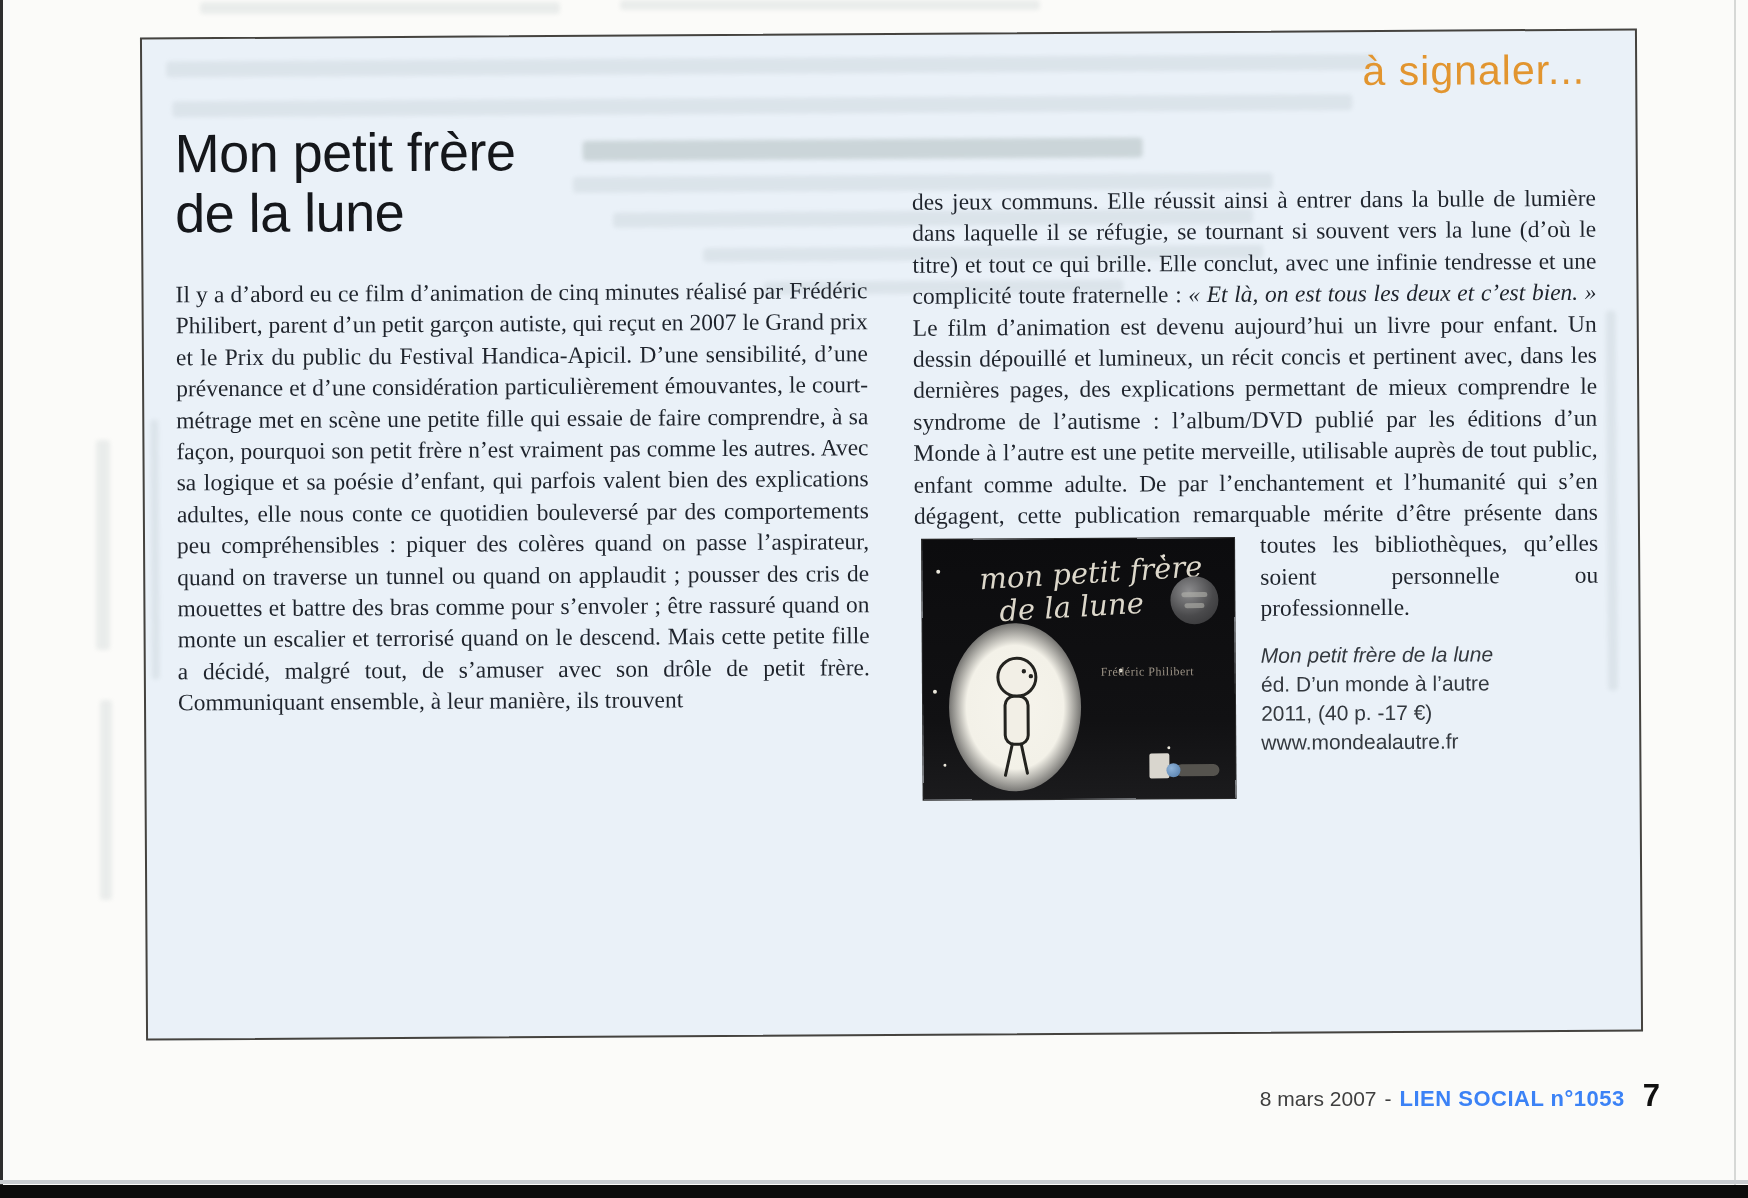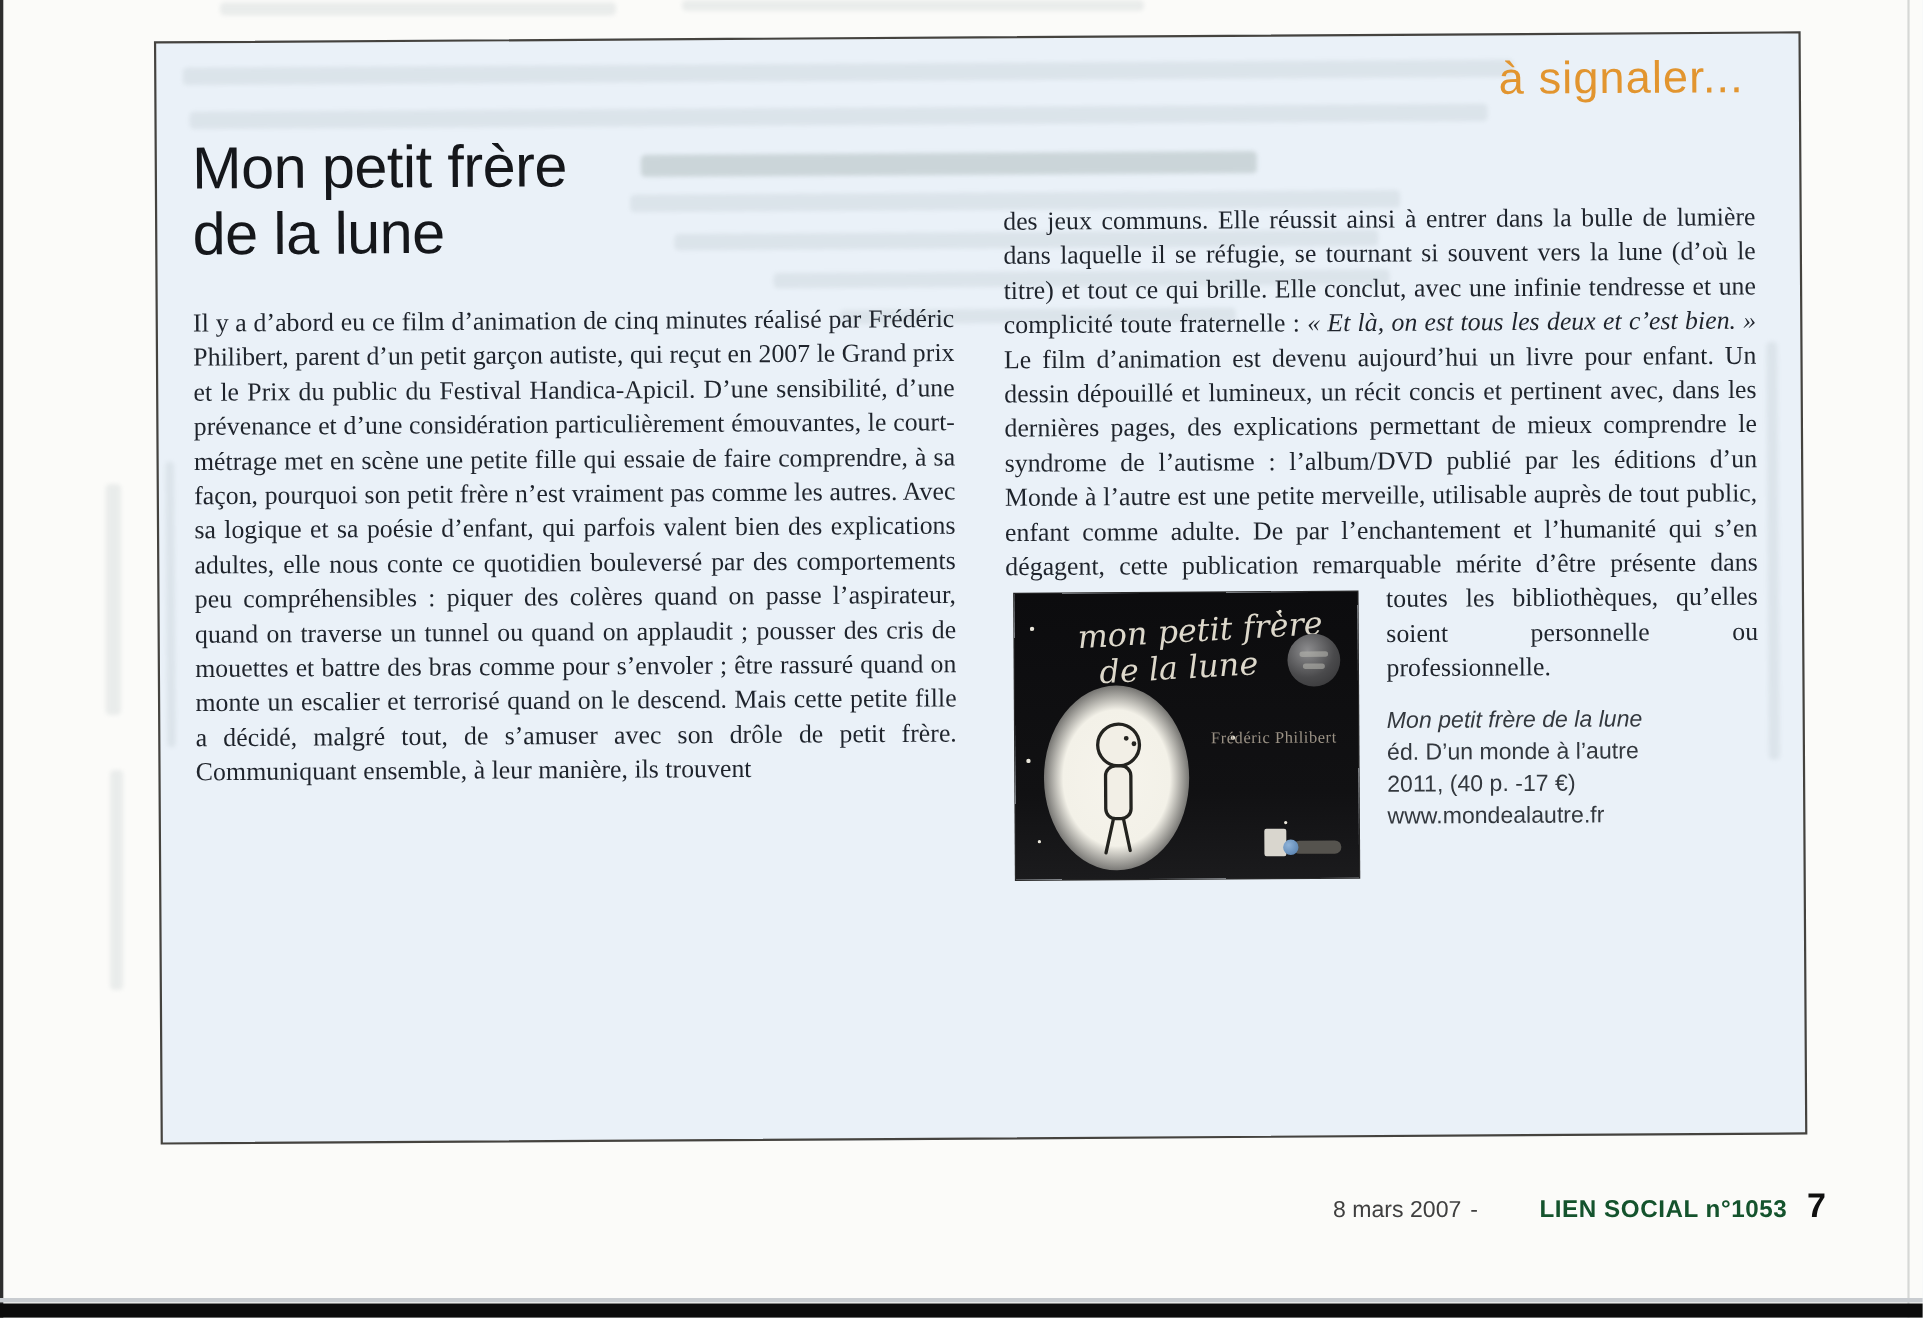--- a/index.html
+++ b/index.html
@@ -66,39 +66,39 @@
   .cover-badge i{display:block;position:absolute;left:11px;height:5px;border-radius:3px;background:#b9b9b2;opacity:.55;}
   .cover-badge i.b1{top:16px;width:26px;}
   .cover-badge i.b2{top:27px;width:20px;left:14px;}
   .cover-halo{
     position:absolute;left:26px;top:84px;width:132px;height:168px;
     background:radial-gradient(ellipse at center,#f6f4ec 0%,#f3f1e8 52%,rgba(243,241,232,0.35) 74%,rgba(243,241,232,0) 86%);
     border-radius:50%;
   }
   .cover-child{position:absolute;left:58px;top:110px;}
   .cover-author{
-    position:absolute;left:178px;top:118px;font-size:15px;color:#9b9285;letter-spacing:.5px;
+    position:absolute;left:178px;top:118px;font-size:12px;color:#9b9285;letter-spacing:.5px;
   }
   .cover-logo-a{position:absolute;right:66px;bottom:20px;width:20px;height:25px;background:#d9d6ce;border-radius:2px;}
   .cover-logo-b{position:absolute;right:16px;bottom:22px;width:44px;height:12px;background:#55534e;border-radius:6px;}
   .cover-logo-b::before{content:"";position:absolute;left:-9px;top:-1px;width:14px;height:14px;border-radius:50%;
     background:radial-gradient(circle at 35% 35%,#8fb3d8,#4f79a8);}
   .star{position:absolute;border-radius:50%;background:#e9e6da;}
 
   .caption{
     margin-top:16px;font-size:21px;line-height:29px;color:#33383e;
   }
   .caption .c1{font-style:italic;}
   .caption div{white-space:nowrap;}
 
   .page-footer{
     position:absolute;top:1078px;right:88px;color:#3f3f3f;
     font-size:21px;display:flex;align-items:baseline;gap:8px;
   }
-  .page-footer .mag{font-weight:700;color:#14532d;font-size:22px;letter-spacing:.5px;margin-left:48px;}
+  .page-footer .mag{font-weight:700;color:#3b82f6;font-size:22px;letter-spacing:.5px;}
   .page-footer .pagenum{font-weight:700;color:#101010;font-size:31px;margin-left:10px;}
 </style>
 </head>
 <body>
 
 <div class="scan-left-edge"></div>
 <div class="scan-right-edge"></div>
 <div class="bottom-hairline"></div>
 <div class="bottom-bar"></div>
 

